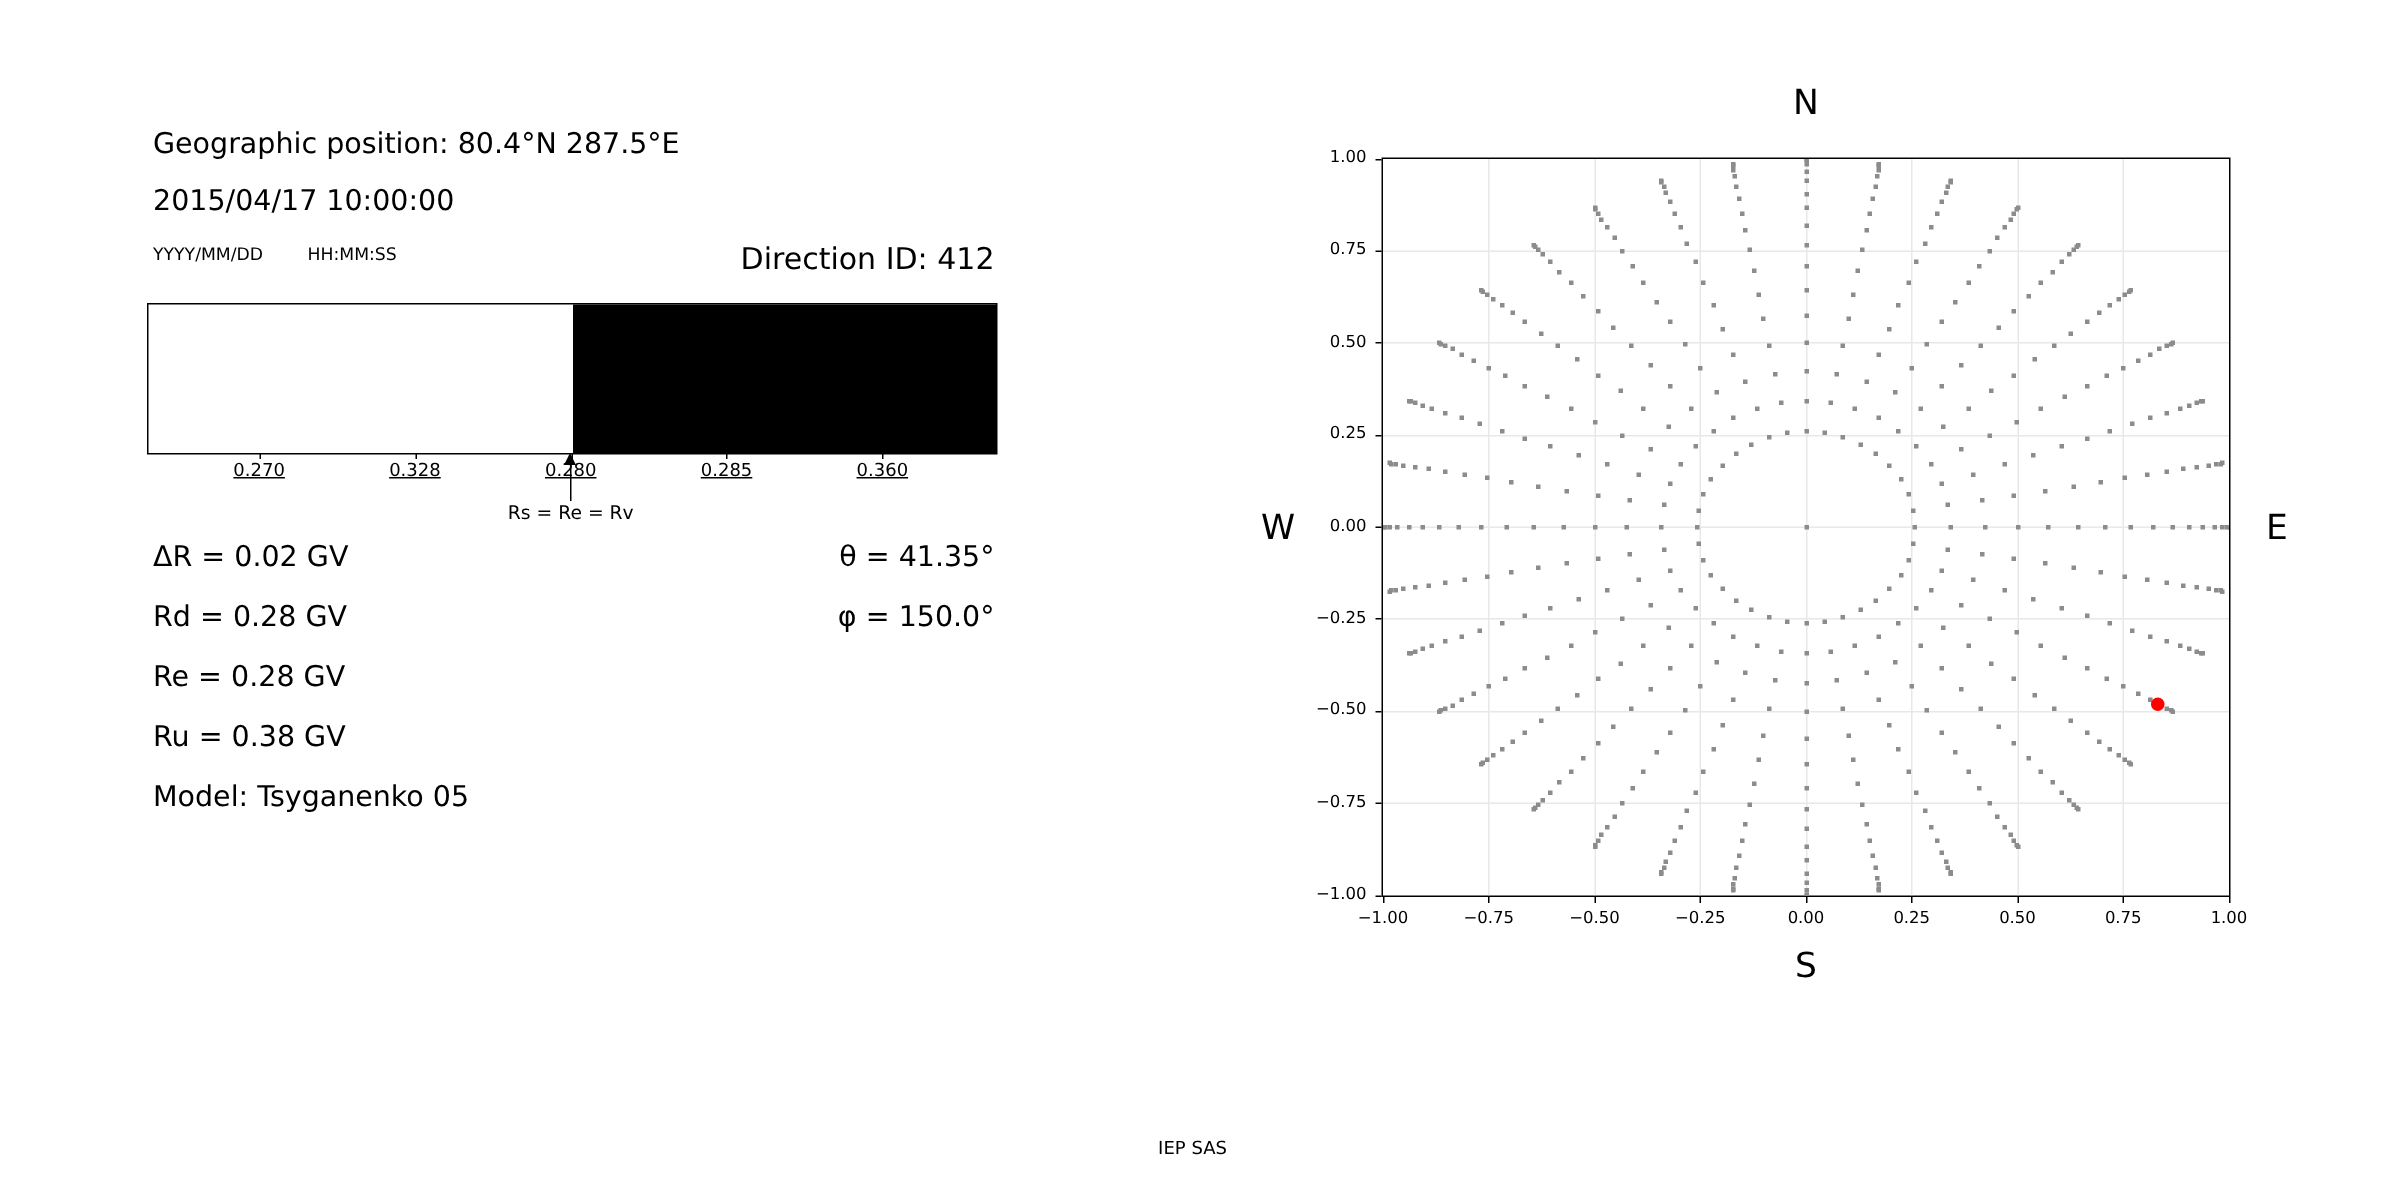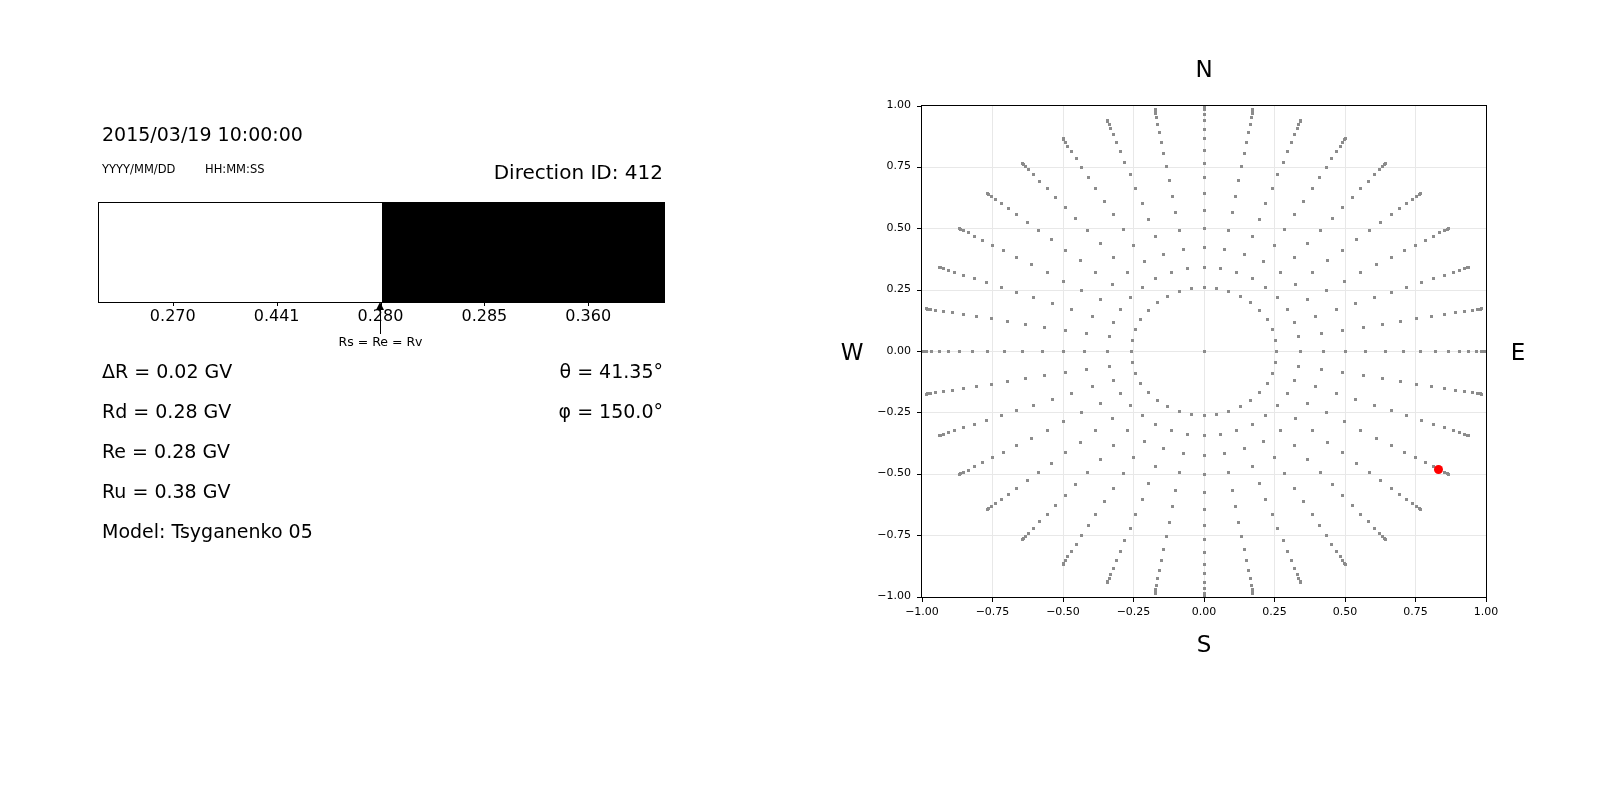--- a/index.html
+++ b/index.html
@@ -2,21 +2,21 @@
 <html><head>
 <meta charset="utf-8">
 <style>
   html,body{margin:0;padding:0;background:#fff;}
   .page{position:relative;width:1600px;height:800px;background:#ffffff;overflow:hidden;
         font-family:"DejaVu Sans","Liberation Sans",sans-serif;color:#000;}
   .abs{position:absolute;}
   .txt-lg{font-size:19px;white-space:nowrap;}
   .txt-id{font-size:20px;white-space:nowrap;}
   .txt-sm{font-size:11.5px;white-space:nowrap;}
-  .txt-tick{font-size:16px;white-space:nowrap;}
+  .txt-tick{font-size:12px;white-space:nowrap;text-decoration:underline;}
   .txt-rs{font-size:12.5px;white-space:nowrap;}
   
   .bar-box{left:98px;top:202px;width:565px;height:99px;border:1px solid #000;background:#fff;}
   .bar-black{position:absolute;top:0;bottom:0;right:0;left:50%;background:#000;}
   .bar-tick{position:absolute;width:1px;height:4px;background:#000;top:302px;}
   .bar-tick-label{position:absolute;top:306px;width:64px;margin-left:-32px;text-align:center;}
   .arrow-shaft{left:380px;top:309px;width:1.3px;height:25px;background:#000;}
   .arrow-head{left:376.5px;top:302px;width:0;height:0;border-left:4.5px solid transparent;
               border-right:4.5px solid transparent;border-bottom:8px solid #000;}
   
@@ -36,33 +36,34 @@
   
   .caption{left:5px;top:696px;width:1590px;text-align:center;font-size:18px;}
   .caption2{top:728px;}
   .credit{left:5px;top:758px;width:1580px;text-align:center;font-size:12px;}
 </style>
 </head>
 <body>
 
 <div class="page">
 
-  <div class="abs txt-lg" style="left:102px;top:123px;">2015/03/19 10:00:00</div>
+  <div class="abs txt-lg" style="left:102px;top:85px;">Geographic position: 80.4°N 287.5°E</div>
+  <div class="abs txt-lg" style="left:102px;top:123px;">2015/04/17 10:00:00</div>
   <div class="abs txt-sm" style="left:102px;top:162px;">YYYY/MM/DD</div>
   <div class="abs txt-sm" style="left:205px;top:162px;">HH:MM:SS</div>
   <div class="abs txt-id" style="right:937px;top:160px;">Direction ID: 412</div>
 
   <div class="abs bar-box">
     <div class="bar-black"></div>
   </div>
   <div class="abs" id="bar-axis">
       <div class="bar-tick" style="left: 172.779px;"></div>
       <div class="bar-tick-label txt-tick" style="left: 172.779px;">0.270</div>
       <div class="bar-tick" style="left: 276.64px;"></div>
-      <div class="bar-tick-label txt-tick" style="left: 276.64px;">0.441</div>
+      <div class="bar-tick-label txt-tick" style="left: 276.64px;">0.328</div>
       <div class="bar-tick" style="left: 380.5px;"></div>
       <div class="bar-tick-label txt-tick" style="left: 380.5px;">0.280</div>
       <div class="bar-tick" style="left: 484.36px;"></div>
       <div class="bar-tick-label txt-tick" style="left: 484.36px;">0.285</div>
       <div class="bar-tick" style="left: 588.221px;"></div>
       <div class="bar-tick-label txt-tick" style="left: 588.221px;">0.360</div>
     </div>
   <div class="abs arrow-head" style="left: 376px;"></div>
   <div class="abs arrow-shaft" style="left: 380px;"></div>
   <div class="abs txt-rs" id="rs-label" style="top: 334px; width: 160px; margin-left: -80px; text-align: center; left: 380.5px;">Rs = Re = Rv</div>
@@ -705,14 +706,15 @@
       <div class="ax-tick-x" style="left: 493px;"></div>
       <div class="ax-tick-y" style="top: 429.125px;"></div>
       <div class="ax-lab-x" style="left: 469.5px;">0.75</div>
       <div class="ax-lab-y" style="top: 421.625px;">−0.75</div>
       <div class="ax-tick-x" style="left: 563.5px;"></div>
       <div class="ax-tick-y" style="top: 490.5px;"></div>
       <div class="ax-lab-x" style="left: 540px;">1.00</div>
       <div class="ax-lab-y" style="top: 483px;">−1.00</div>
     </div>
 
+  <div class="abs credit">IEP SAS</div>
 
 </div>
 
 </body></html>

